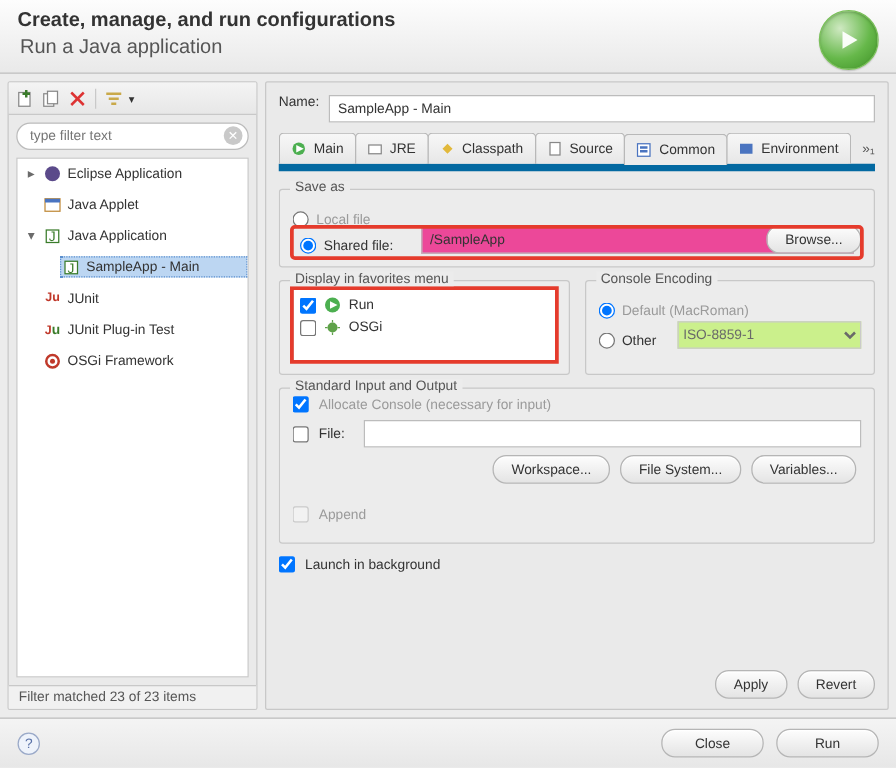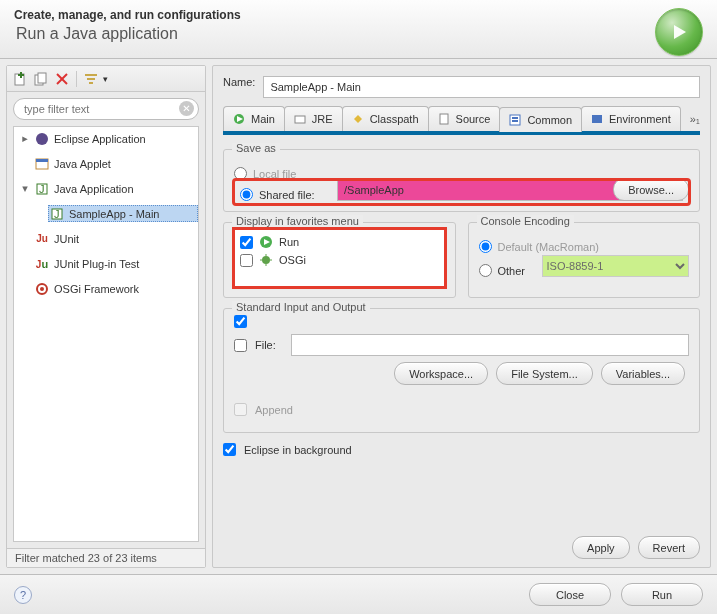--- a/index.html
+++ b/index.html
@@ -1,20 +1,20 @@
 <!DOCTYPE html>
 <html><head>
 <meta charset="utf-8">
 <style>
   *{box-sizing:border-box;font-family:"Lucida Grande","Helvetica Neue",Arial,sans-serif;font-size:11px;color:#333}
   html,body{margin:0;padding:0;background:#ececec}
   .window{width:717px;height:614px;background:#ececec;position:relative;display:flex;flex-direction:column}
   .titlebar{padding:8px 14px 2px 14px;display:flex;align-items:flex-start;border-bottom:1px solid #bdbdbd;background:linear-gradient(#fdfdfd,#e9e9e9)}
   .titlebar .titles{flex:1}
-  .titlebar h1{font-size:12px;font-weight:bold;margin:0 0 3px 0}
+  .titlebar h1{font-size:16px;font-weight:bold;margin:0 0 3px 0}
   .titlebar .sub{font-size:16px;color:#555;margin:0 0 6px 2px}
   .run-orb{width:48px;height:48px;border-radius:24px;background:radial-gradient(circle at 35% 30%,#cfe9c2,#66b84a 55%,#3c8f24);border:1px solid #7abf5a;display:flex;align-items:center;justify-content:center;box-shadow:0 1px 2px rgba(0,0,0,.2) inset,0 1px 1px rgba(0,0,0,.15)}
   .run-orb svg{width:20px;height:20px}
   .body{flex:1;display:flex;padding:6px;gap:6px;min-height:0}
   .pane{background:#eaeaea;border:1px solid #c8c8c8;border-radius:2px}
   .left{width:200px;display:flex;flex-direction:column}
   .toolbar{height:26px;border-bottom:1px solid #c8c8c8;display:flex;align-items:center;padding:0 4px;gap:3px;background:linear-gradient(#f4f4f4,#e7e7e7)}
   .tb-sep{width:1px;height:16px;background:#c9c9c9;margin:0 2px}
   .tb-btn{width:18px;height:18px;display:flex;align-items:center;justify-content:center;border-radius:2px}
   .filter{margin:6px;position:relative}
@@ -26,21 +26,21 @@
   .tree li.child{padding-left:34px}
   .tree li.node{padding-left:6px}
   .tree .row{display:flex;align-items:center;gap:4px;height:17px;padding-right:4px}
   .tree .row.sel{background:#bcd6f2;border:1px dotted #5b8fce}
   .twisty{width:10px;display:inline-flex;justify-content:center;color:#6b6b6b}
   .ico{width:16px;height:16px;display:inline-flex;align-items:center;justify-content:center}
   .filter-status{padding:3px 8px;color:#555;border-top:1px solid #c8c8c8;background:#f1f1f1}
   .right{flex:1;display:flex;flex-direction:column;padding:10px 10px 8px 10px;gap:8px;min-height:0;overflow:hidden}
   .namerow{display:flex;align-items:flex-start;gap:8px}
   .namerow input{flex:1;height:22px;border:1px solid #bcbcbc;background:#fff;padding:0 6px}
-  .tabs{display:flex;align-items:center;border-bottom:4px solid #0369a1;gap:0;position:relative}
+  .tabs{display:flex;align-items:center;border-bottom:6px solid #0369a1;gap:0;position:relative}
   .tab{padding:4px 9px 4px 7px;border:1px solid #b8b8b8;border-bottom:none;background:linear-gradient(#f7f7f7,#e7e7e7);margin-right:-1px;display:flex;align-items:center;gap:4px;border-top-left-radius:4px;border-top-right-radius:4px;color:#444}
   .tab.active{background:#ececec;position:relative;top:1px;font-weight:normal}
   .tabs .more{margin-left:6px;padding:3px 4px;color:#555}
   .tabcontent{flex:1;overflow:auto;padding-top:6px}
   .group{border:1px solid #c8c8c8;border-radius:3px;margin-bottom:10px;background:#ececec}
   .group>.legend{position:relative;top:-8px;left:8px;background:#ececec;padding:0 4px;display:inline-block;color:#555}
   .group>.inner{padding:0 10px 10px 10px;margin-top:-6px}
   .radio-row{display:flex;align-items:flex-end;gap:6px;height:24px}
   .radio-row input[type=text]{flex:1;height:22px;border:1px solid #bcbcbc;background:#ec4899;padding:0 6px}
   .btn{height:23px;padding:0 14px;border:1px solid #b5b5b5;border-radius:11px;background:linear-gradient(#fdfdfd,#e4e4e4);cursor:pointer;box-shadow:0 1px 0 #fff inset}
@@ -324,41 +324,42 @@
             </div>
           </div>
         </div>
       </div>
 
       <div class="group">
         <span class="legend">Standard Input and Output</span>
         <div class="inner">
           <div class="row">
             <input type="checkbox" checked="" style="">
+            <span class="disabled">Allocate Console (necessary for input)</span>
           </div>
           <div class="row">
             <input type="checkbox" style="">
             <span style="width:28px">File:</span>
             <input type="text" disabled="" style="">
           </div>
           <div class="btnrow right-pad">
             <button class="btn">Workspace...</button>
             <button class="btn">File System...</button>
             <button class="btn">Variables...</button>
           </div>
           <div class="row" style="margin-top:18px">
             <input type="checkbox" disabled="" style="">
             <span class="disabled">Append</span>
           </div>
         </div>
       </div>
 
       <div class="row">
         <input type="checkbox" checked="" style="">
-        <span>Eclipse in background</span>
+        <span>Launch in background</span>
       </div>
     </div>
 
     <div class="btnrow">
       <button class="btn">Apply</button>
       <button class="btn">Revert</button>
     </div>
   </div>
 </div>
 

